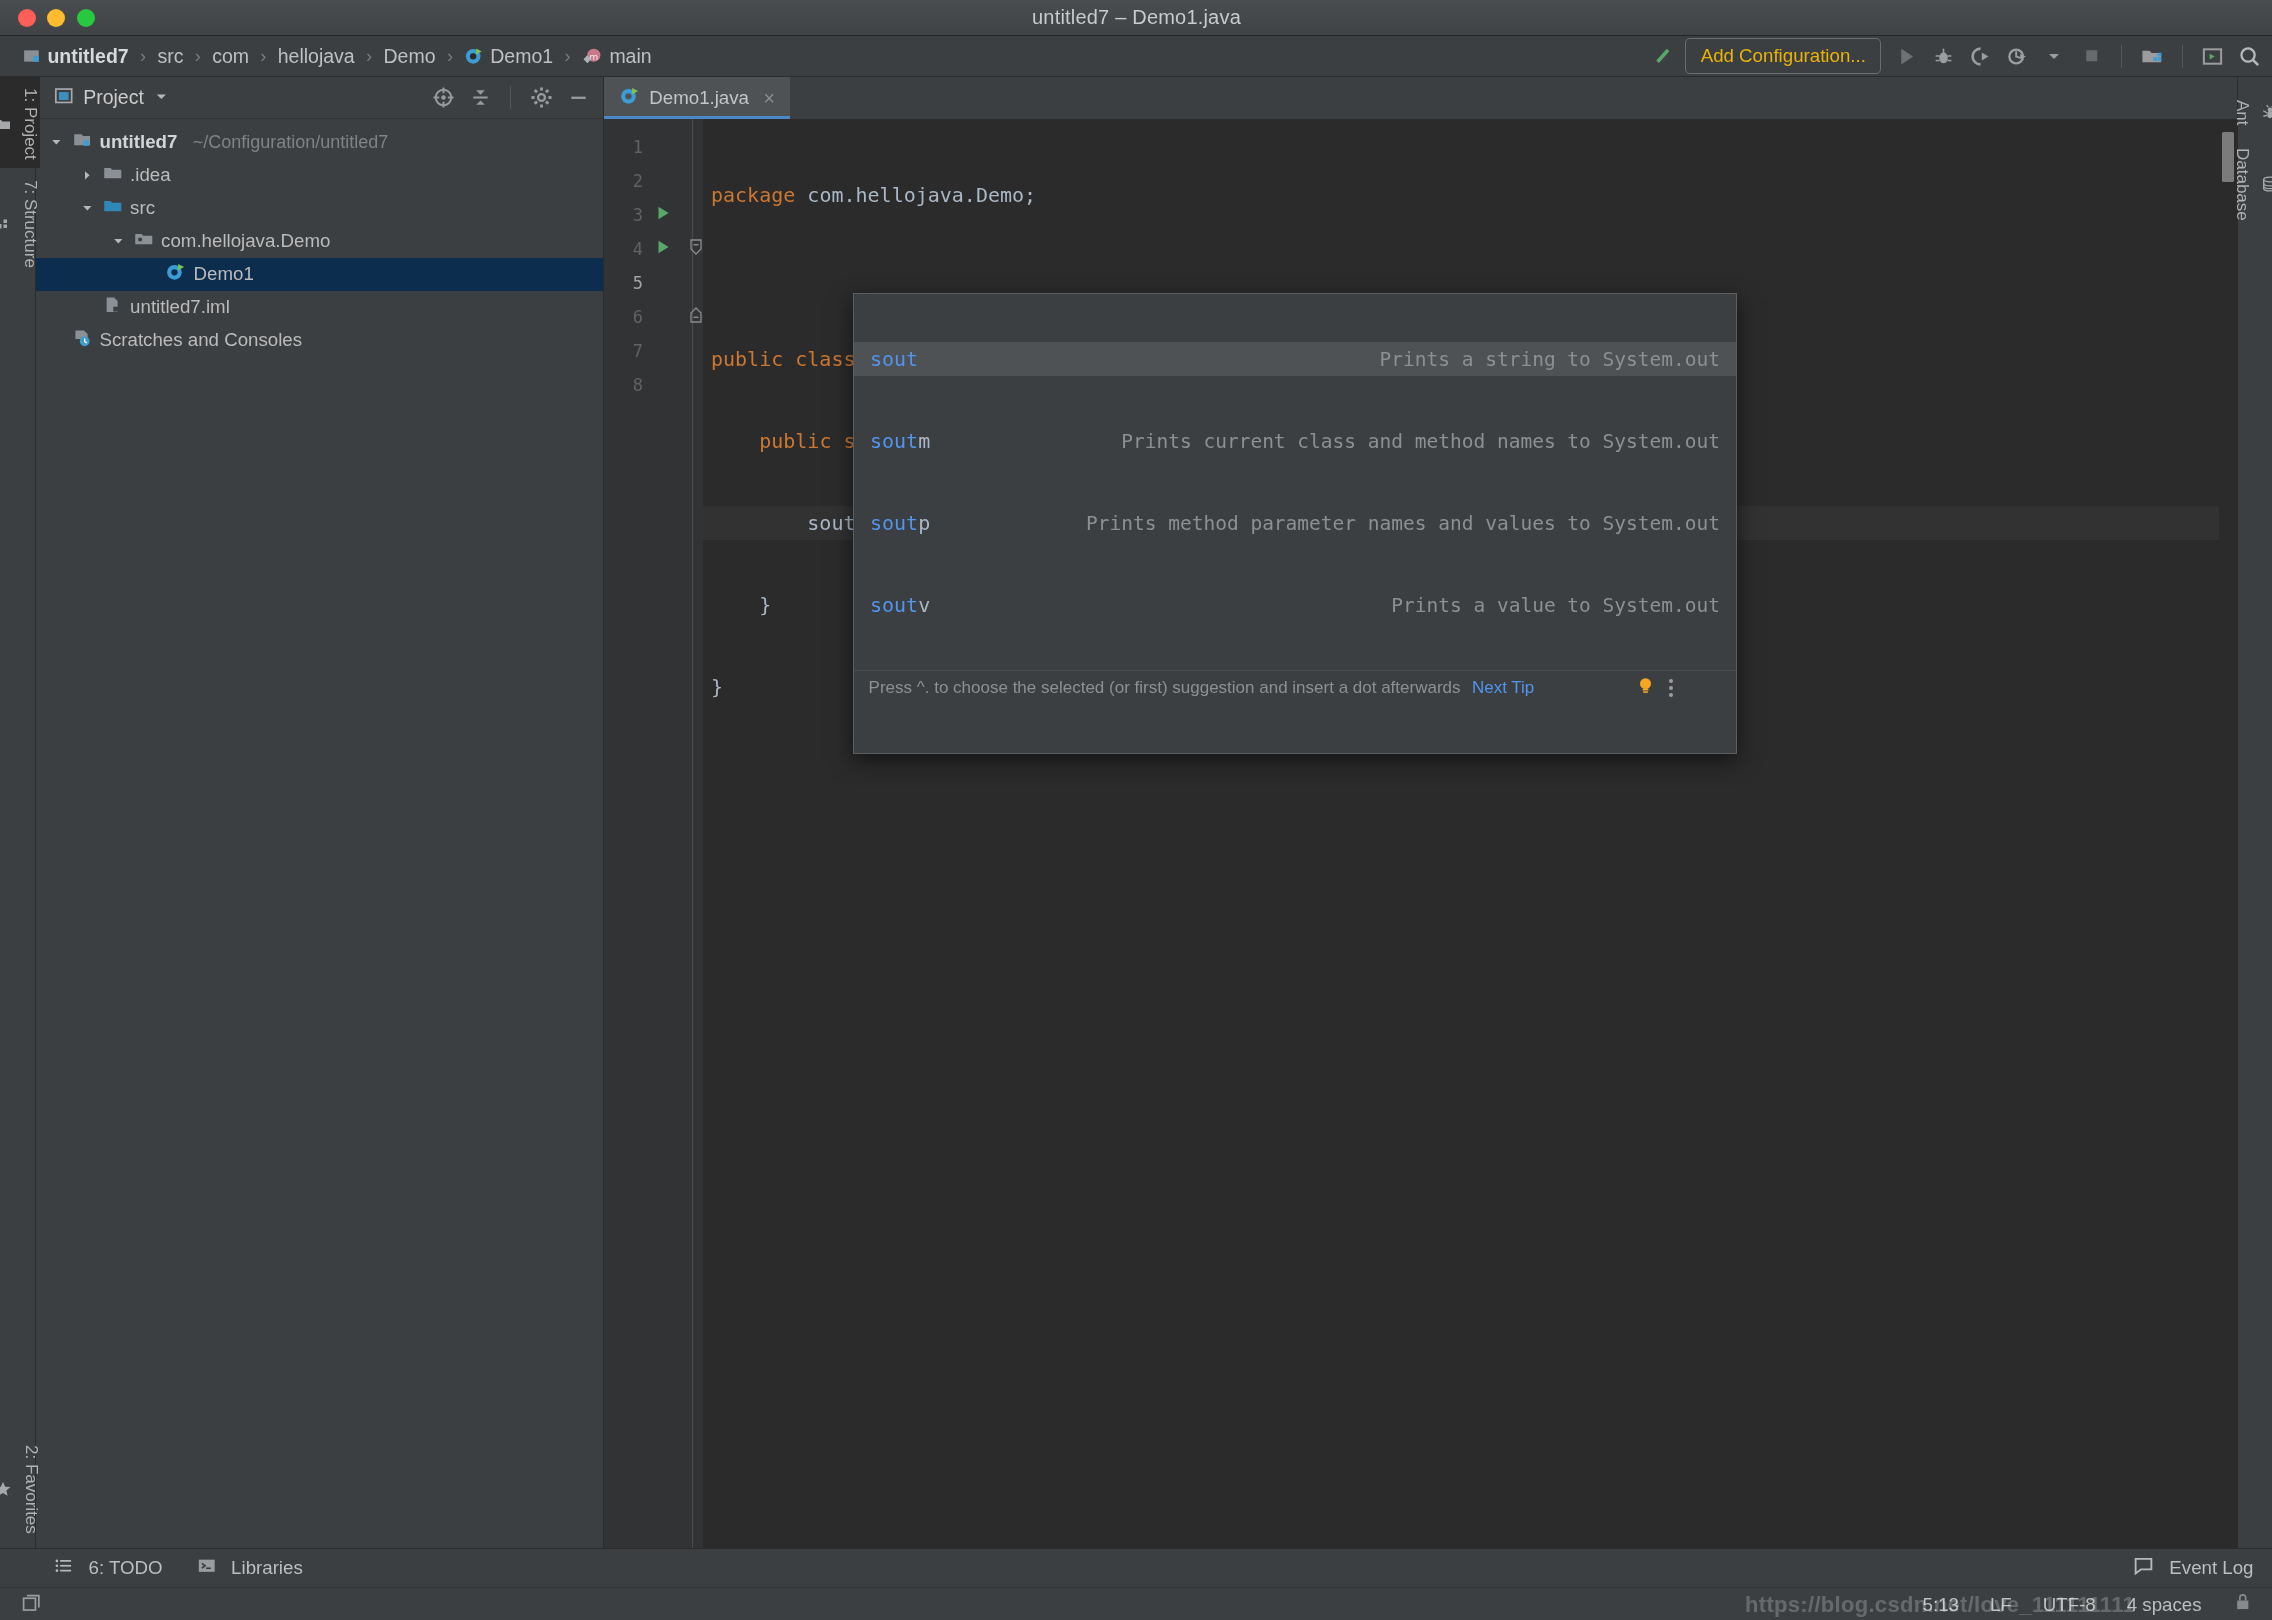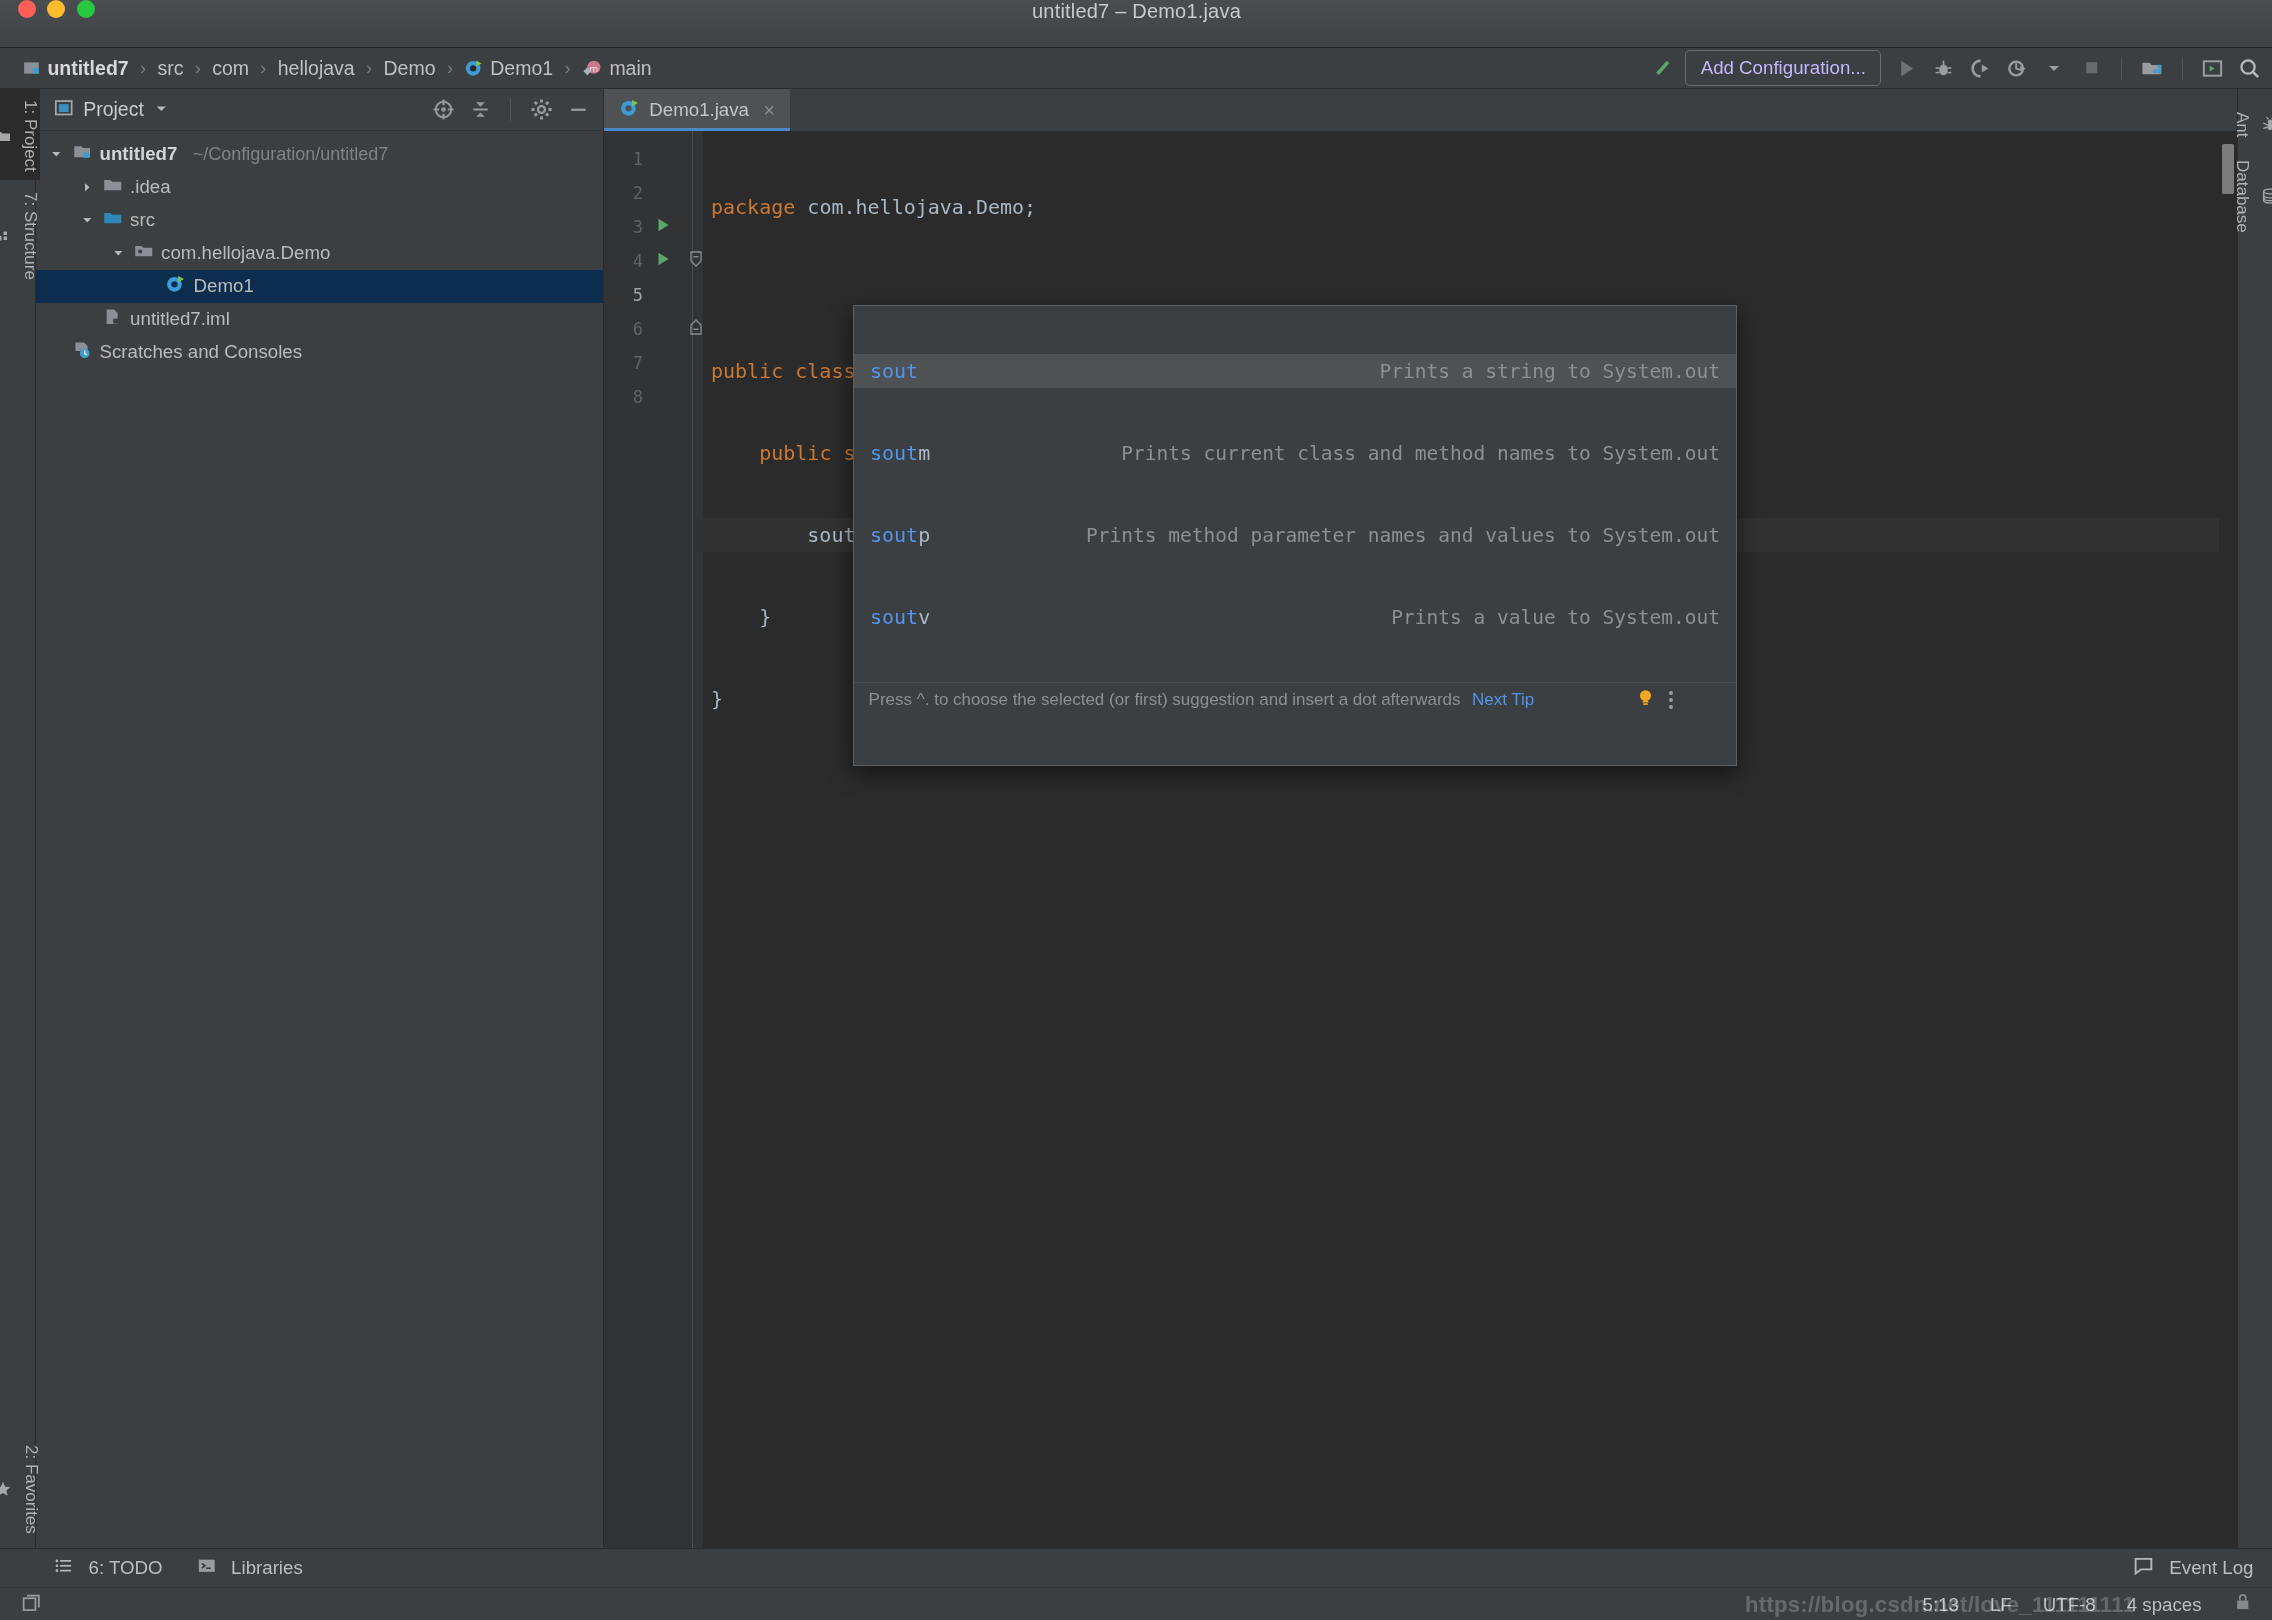--- a/index.html
+++ b/index.html
@@ -7,24 +7,24 @@
   body {
     background:#3c3f41;
     font-family:"Liberation Sans", sans-serif;
     color:#bbbbbb;
     -webkit-font-smoothing:antialiased;
   }
   .app { position:relative; width:2273px; height:1621px; display:flex; flex-direction:column; }
 
   
   .titlebar {
-    height:48px; min-height:36px;
+    height:36px; min-height:36px;
     background:linear-gradient(#4a4d4f,#404345);
     border-bottom:0.8px solid #232527;
-    display:flex; align-items:flex-start; position:relative;
+    display:flex; align-items:center; position:relative;
   }
   .lights { display:flex; gap:11.4px; padding-left:18px; }
   .light { width:18px; height:18px; border-radius:50%; }
   .l-red{ background:#ff5f57; }
   .l-yel{ background:#febc2e; }
   .l-grn{ background:#28c840; }
   .title-text {
     position:absolute; left:0; right:0; text-align:center;
     font-size:20px; color:#c8cacb; letter-spacing:0.2px;
   }
@@ -36,21 +36,21 @@
     display:flex; align-items:center; padding:0 11.4px 0 18px;
   }
   .crumbs { display:flex; align-items:center; gap:1.6px; }
   .crumb { display:flex; align-items:center; gap:6.5px; font-size:19.5px; color:#bec0c2; padding:1.6px 4.9px; }
   .crumb.bold { font-weight:bold; color:#d6d8da; }
   .chev { color:#7a7d7f; font-size:18px; padding:0 4.9px; }
   .nav-right { margin-left:auto; display:flex; align-items:center; gap:13px; }
   .hammer { width:21px; height:21px; }
   .addconf {
     border:0.8px solid #6b6e70; border-radius:4.9px;
-    padding:5.7px 14.6px; font-size:18.7px; color:#c4b5fd; background:transparent;
+    padding:5.7px 14.6px; font-size:18.7px; color:#eab308; background:transparent;
     font-family:inherit;
     text-align:center;
   }
   .ticon { width:24px; height:24px; display:flex; align-items:center; justify-content:center; opacity:.55; }
   .ticon.on { opacity:1; }
   .vsep { width:0.8px; height:23px; background:#545759; margin:0 4.9px; }
 
   
   .body { flex:1; display:flex; min-height:0; }
 

